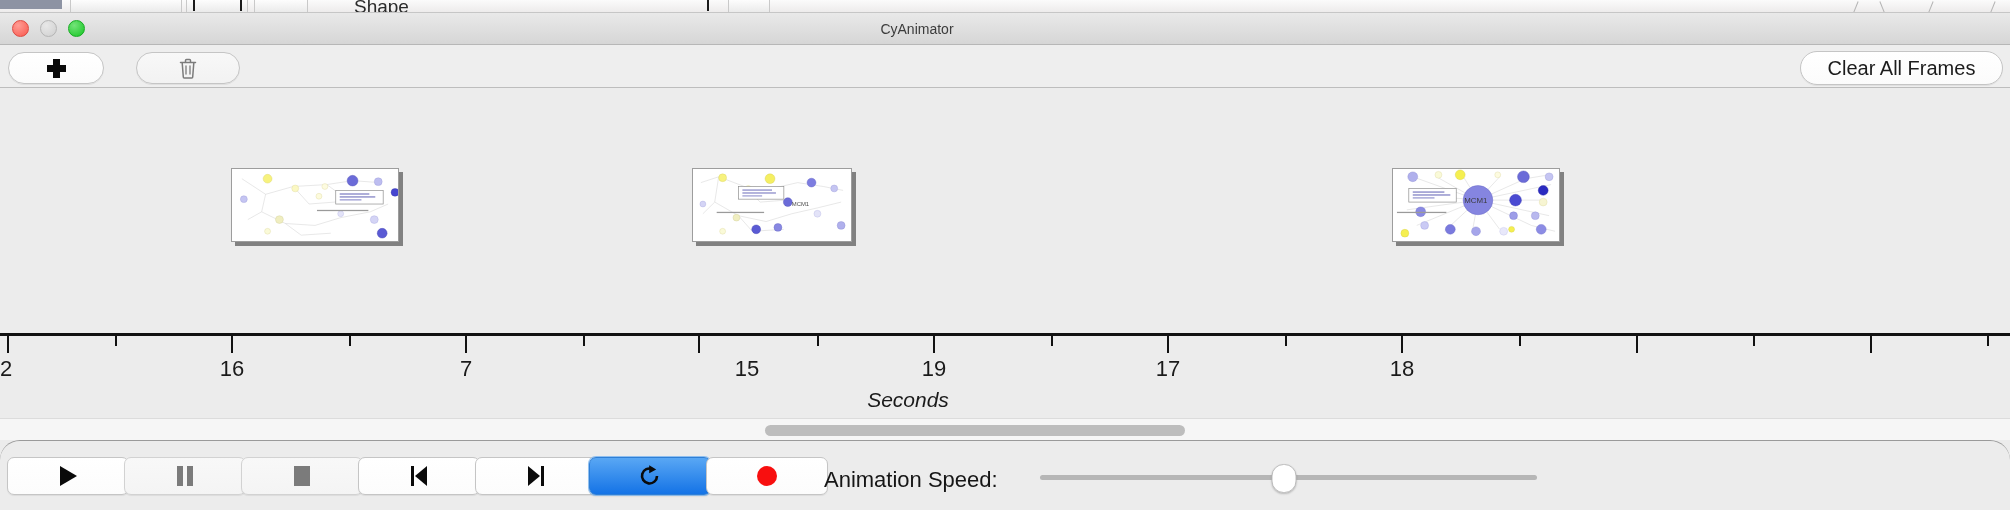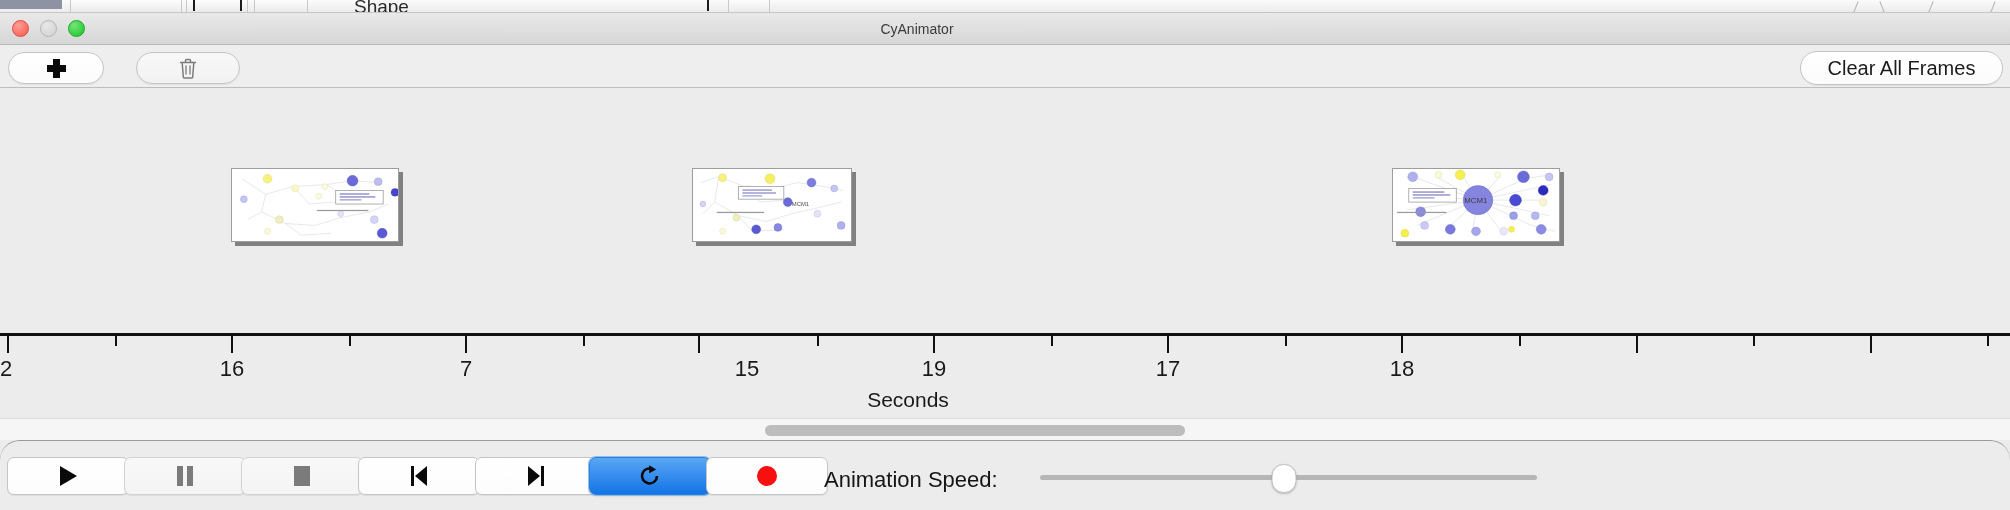--- a/index.html
+++ b/index.html
@@ -130,21 +130,21 @@
   .tick.major { height: 17px; }
   .tick.minor { height: 10px; }
   .tick-label {
     position: absolute; top: 268px;
     font-size: 22px; color: #1a1a1a;
     transform: translateX(-50%);
     white-space: nowrap;
   }
   .axis-title {
     position: absolute; top: 300px; left: 0; width: 1816px;
-    text-align: center; font-size: 21px; color: #1a1a1a;
+    text-align: center; font-size: 21px; color: #1a1a1a; font-style: italic;
   }
 
   
   .hscroll {
     position: absolute; left: 0; top: 418px; width: 2010px; height: 22px;
     background: #f6f6f6;
     border-top: 1px solid #dcdcdc;
     box-sizing: border-box;
   }
   .hscroll .thumb {

